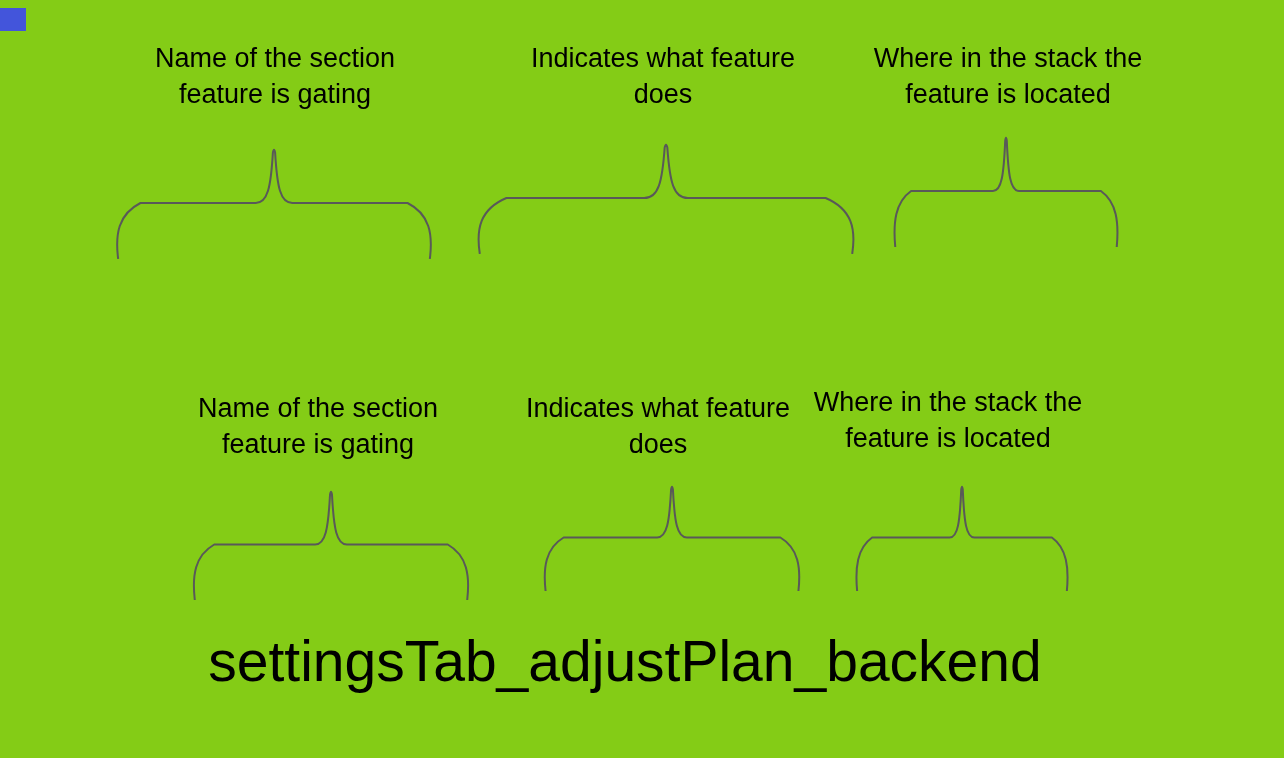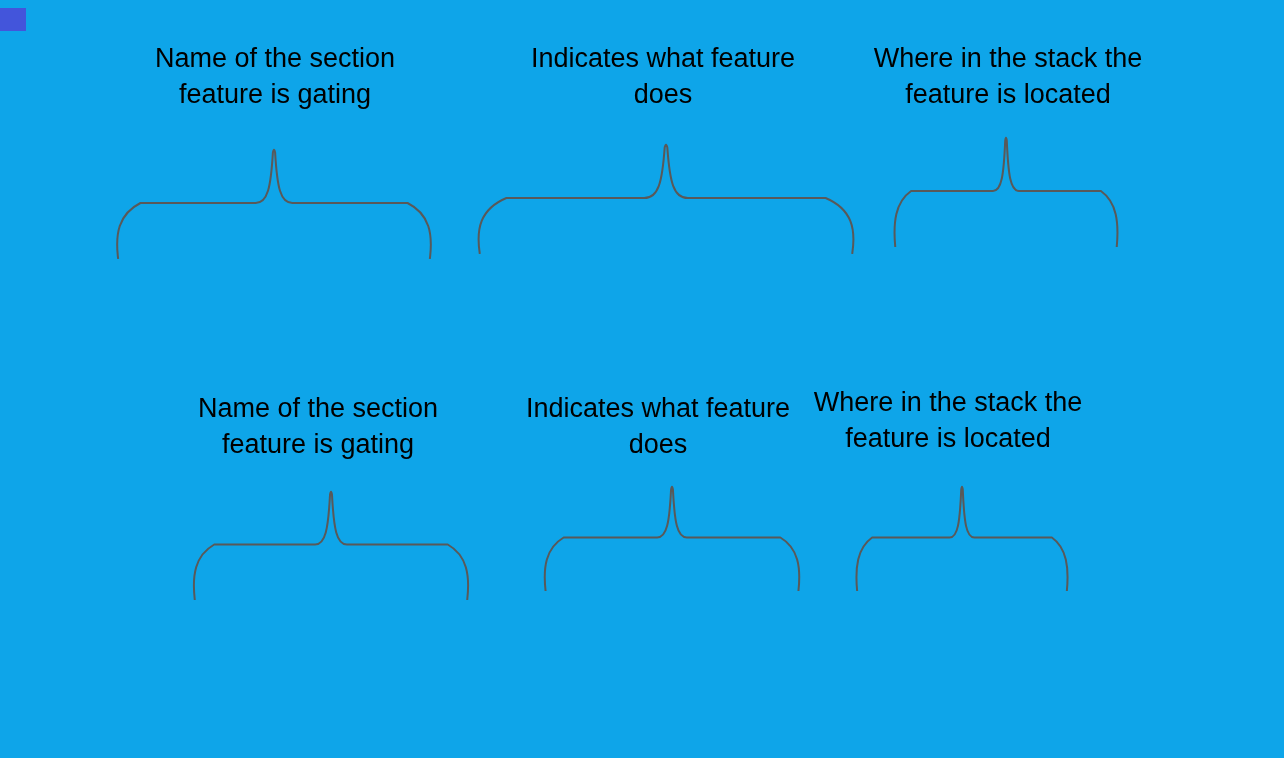--- a/index.html
+++ b/index.html
@@ -57,21 +57,21 @@
   .g2-cap-1 { left:138px; top:390px; }
   .g2-cap-2 { left:478px; top:390px; }
   .g2-cap-3 { left:768px; top:384px; }
   .g2-brace-1 { left:192px; top:489px; width:278px; height:111px; }
   .g2-brace-2 { left:543px; top:484px; width:258px; height:107px; }
   .g2-brace-3 { left:855px; top:484px; width:214px; height:107px; }
 </style>
 </head>
 <body>
 
-<div class="canvas" style="background: #0ea5e9;">
+<div class="canvas" style="background: #84cc16;">
 
   <div class="corner-marker" style="background: rgb(67, 85, 219);"></div>
 
   <div class="caption g1-cap-1">
     <span class="line">Name of the section</span>
     <span class="line">feature is gating</span>
   </div>
   <div class="caption g1-cap-2">
     <span class="line">Indicates what feature</span>
     <span class="line">does</span>
@@ -108,14 +108,15 @@
   <svg class="brace g2-brace-1" viewBox="0 0 200 100" preserveAspectRatio="none">
     <path d="M 2 100 C 0 78, 2 60, 16 50 L 88.5 50 C 96 50, 98 36, 99.3 5 Q 100 0 100.7 5 C 102 36, 104 50, 111.5 50 L 184 50 C 198 60, 200 78, 198 100" stroke="#595959"></path>
   </svg>
   <svg class="brace g2-brace-2" viewBox="0 0 200 100" preserveAspectRatio="none">
     <path d="M 2 100 C 0 78, 2 60, 16 50 L 88.5 50 C 96 50, 98 36, 99.3 5 Q 100 0 100.7 5 C 102 36, 104 50, 111.5 50 L 184 50 C 198 60, 200 78, 198 100" stroke="#595959"></path>
   </svg>
   <svg class="brace g2-brace-3" viewBox="0 0 200 100" preserveAspectRatio="none">
     <path d="M 2 100 C 0 78, 2 60, 16 50 L 88.5 50 C 96 50, 98 36, 99.3 5 Q 100 0 100.7 5 C 102 36, 104 50, 111.5 50 L 184 50 C 198 60, 200 78, 198 100" stroke="#595959"></path>
   </svg>
 
+  <div class="flag flag-2">settingsTab_adjustPlan_backend</div>
 
 </div>
 
 </body></html>

